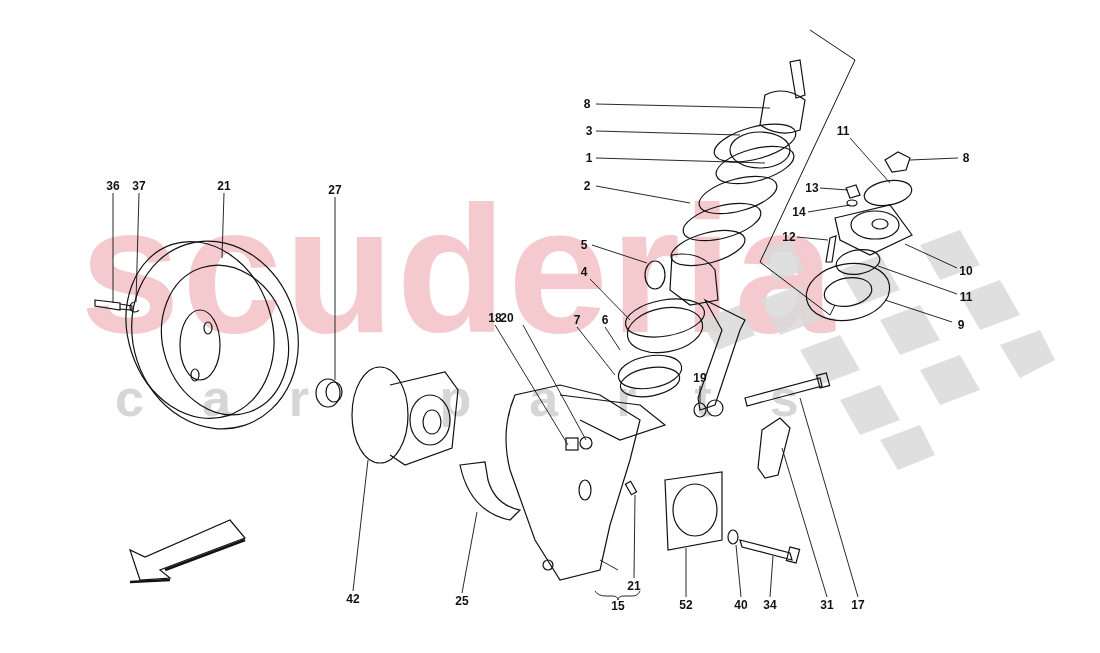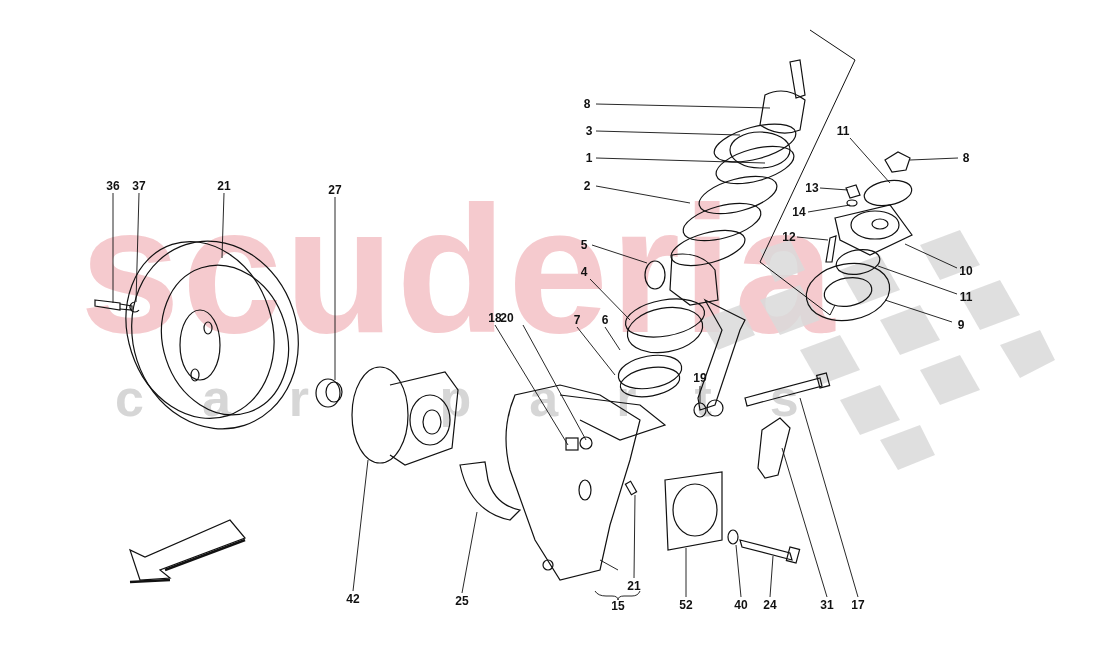--- a/index.html
+++ b/index.html
@@ -201,15 +201,15 @@
 <div class="lbl" style="left:700px;top:378px">19</div>
 <div class="lbl" style="left:507px;top:318px">20</div>
 <div class="lbl" style="left:224px;top:186px">21</div>
 <div class="lbl" style="left:113px;top:186px">36</div>
 <div class="lbl" style="left:139px;top:186px">37</div>
 <div class="lbl" style="left:634px;top:586px">21</div>
 <div class="lbl" style="left:462px;top:601px">25</div>
 <div class="lbl" style="left:353px;top:599px">42</div>
 <div class="lbl" style="left:335px;top:190px">27</div>
 <div class="lbl" style="left:686px;top:605px">52</div>
-<div class="lbl" style="left:770px;top:605px">24</div>
+<div class="lbl" style="left:770px;top:605px">34</div>
 <div class="lbl" style="left:741px;top:605px">40</div>
 <div class="lbl" style="left:827px;top:605px">31</div>
 
 </body></html>

